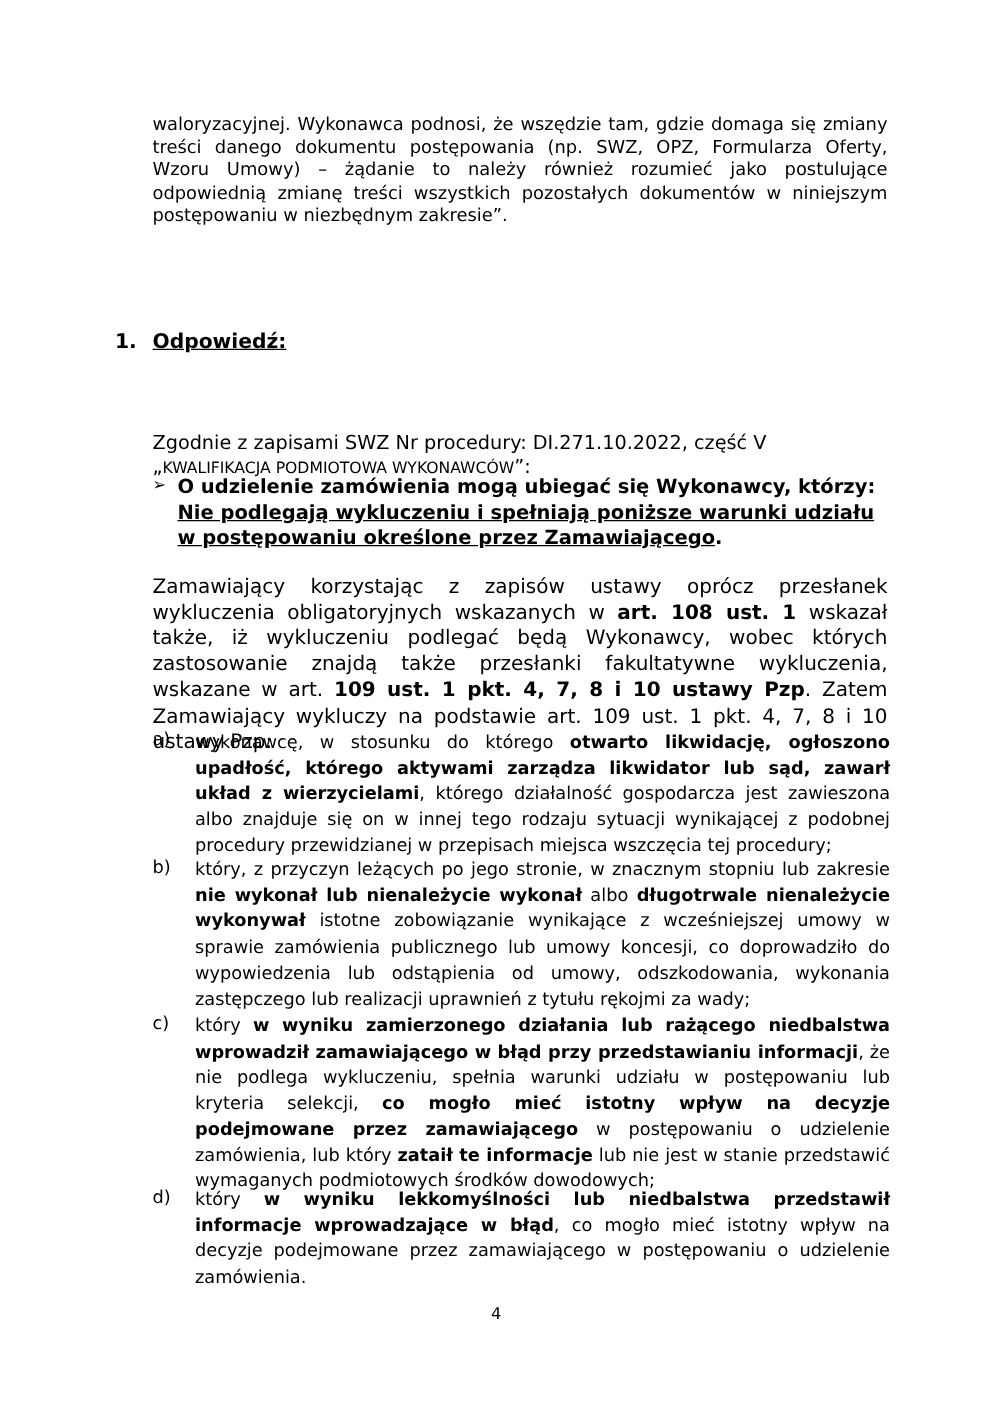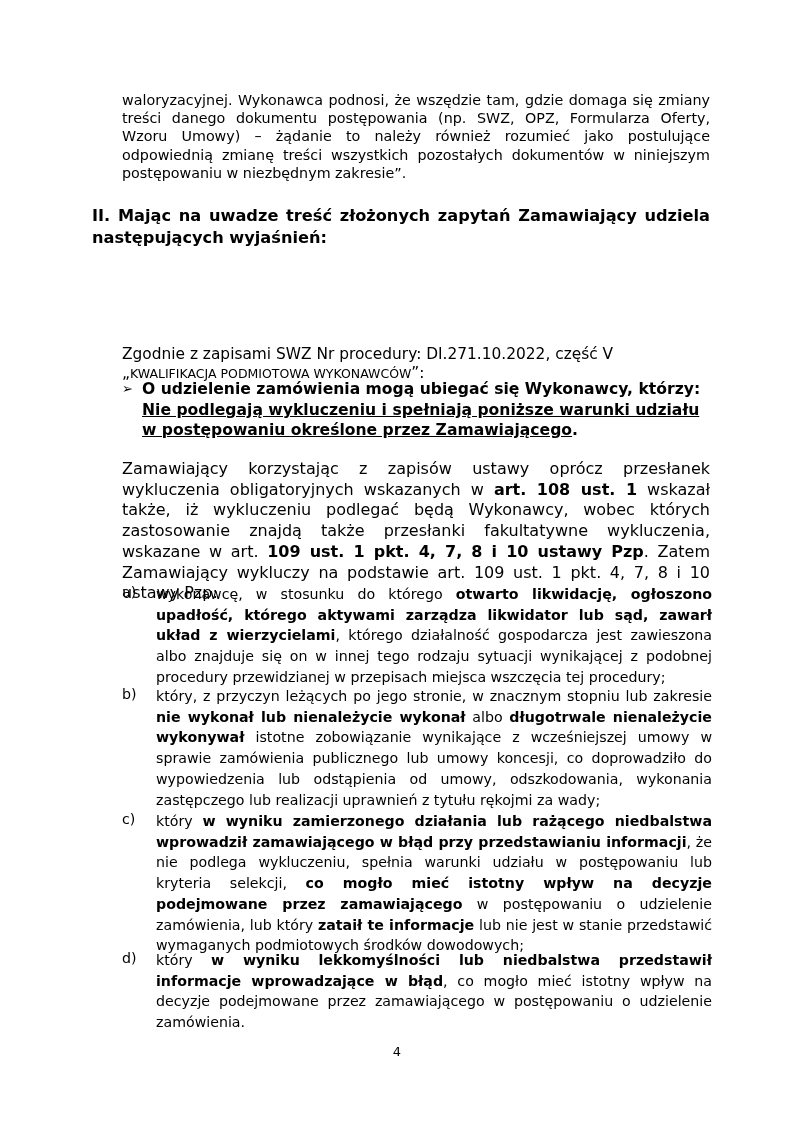--- a/index.html
+++ b/index.html
@@ -26,24 +26,24 @@
   </style>
 </head>
 <body>
 
 <div class="page">
 
   <div class="block" style="left:122px; top:91px; width:588px; font-size:14.3px;">
     <p class="just">waloryzacyjnej. Wykonawca podnosi, że wszędzie tam, gdzie domaga się zmiany treści danego dokumentu postępowania (np. SWZ, OPZ, Formularza Oferty, Wzoru Umowy) – żądanie to należy również rozumieć jako postulujące odpowiednią zmianę treści wszystkich pozostałych dokumentów w niniejszym postępowaniu w niezbędnym zakresie”.</p>
   </div>
 
-  <div class="block h2 just" style="left:92px; top:205px; width:618px;">
-    <span>II. Mając na uwadze treść złożonych zapytań Zamawiający udziela następujących wyjaśnień:</span>
+
+  <div class="block h2" style="left:92px; top:262px; width:400px;">
+    <span style="display:inline-block;width:30px;">1.</span><span class="u">Odpowiedź:</span>
   </div>
-
 
 
   <div class="block" style="left:122px; top:345px; width:588px; font-size:15.4px; line-height:19px;">
     <span>Zgodnie z zapisami SWZ Nr procedury: DI.271.10.2022, część V „</span><span class="sc">KWALIFIKACJA PODMIOTOWA WYKONAWCÓW</span><span>”:</span>
   </div>
 
   <div class="bullet" style="top:379px;">
     <span class="mark" style="font-size:13px; top:2px;">➢</span>
     <div class="txt">
       <span>O udzielenie zamówienia mogą ubiegać się Wykonawcy, którzy: </span><span class="u">Nie podlegają wykluczeniu i spełniają poniższe warunki udziału w postępowaniu określone przez Zamawiającego</span><span>.</span>

